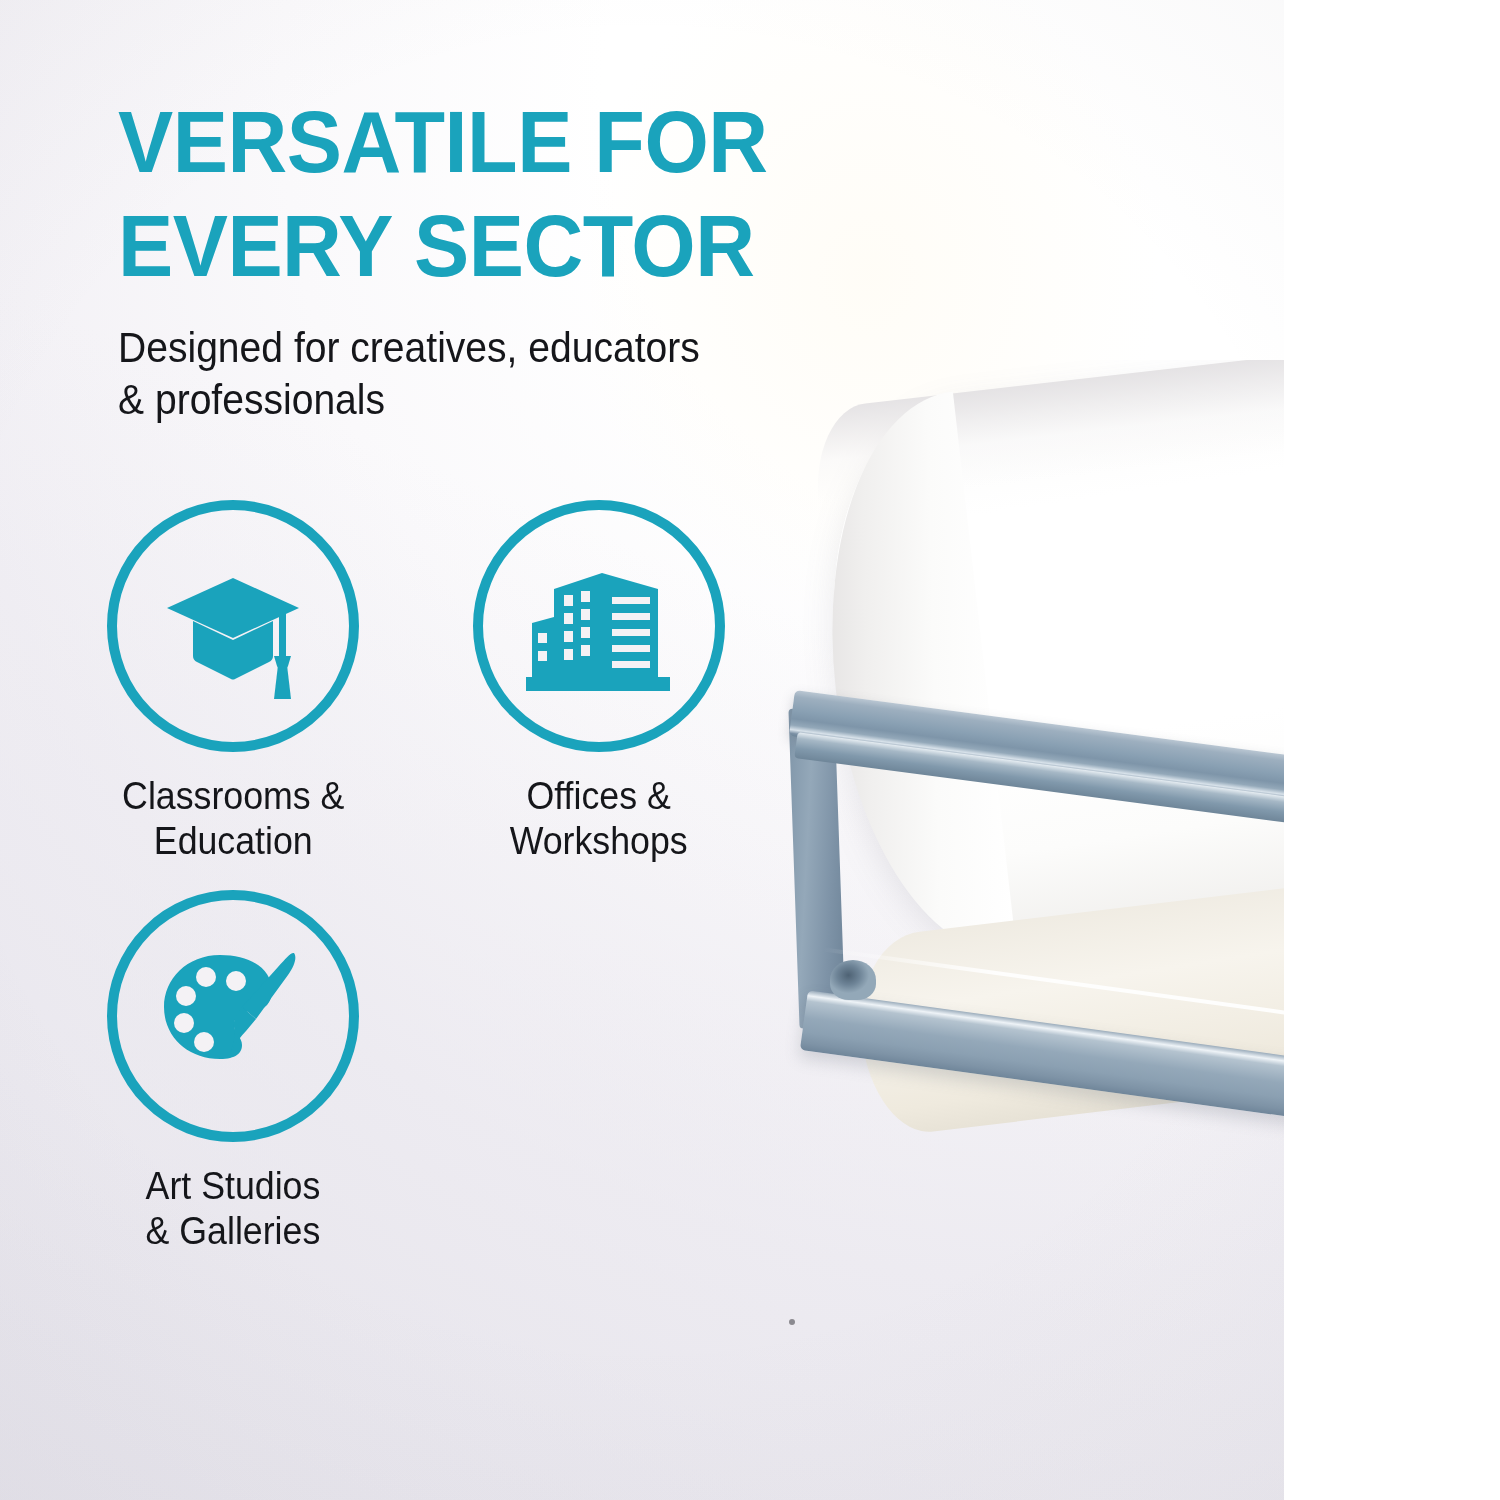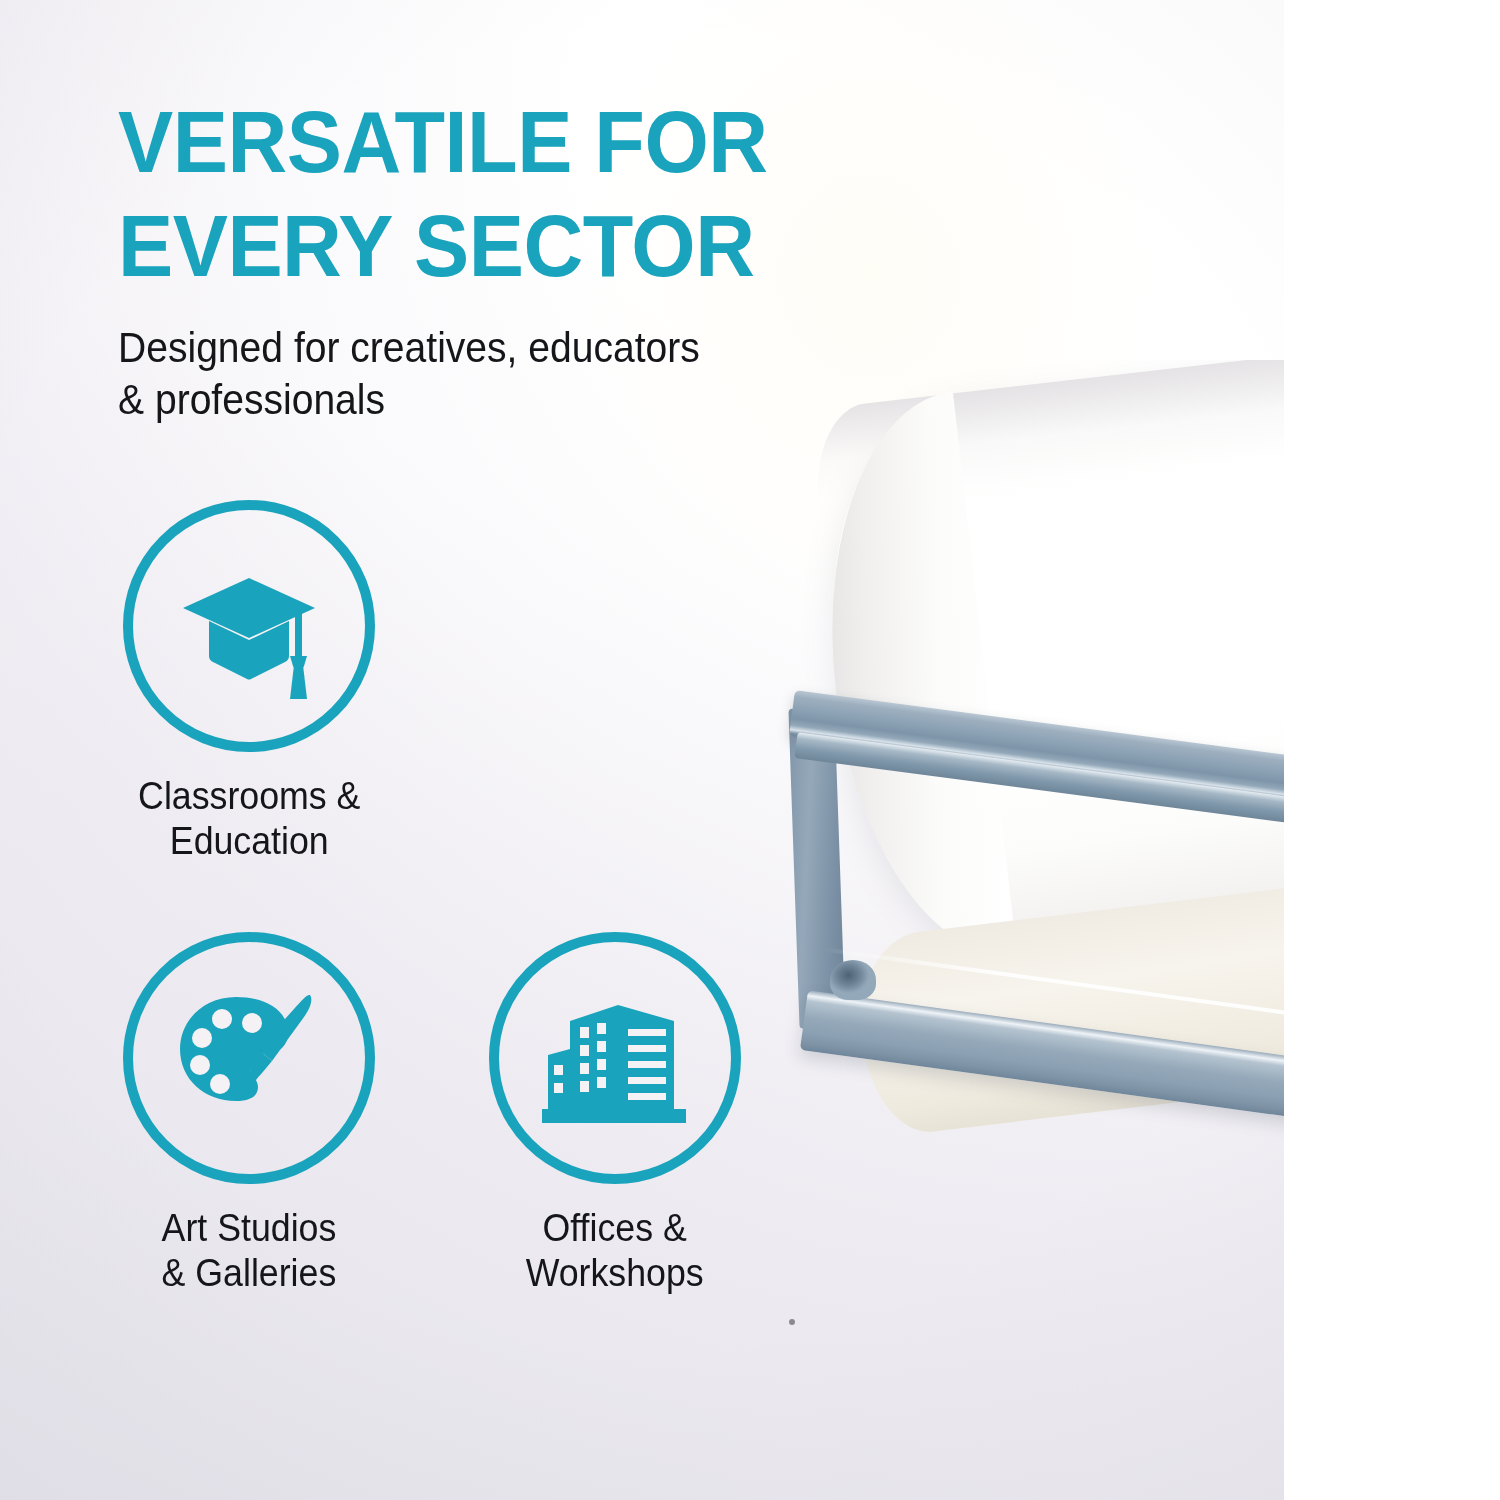--- a/index.html
+++ b/index.html
@@ -70,26 +70,26 @@
     line-height:52px;
     color:#15161a;
     transform:scaleX(.93);
     transform-origin:left top;
     white-space:nowrap;
   }
   .subhead span{ display:block; }
 
   
   .features{
-    position:absolute; left:120px; top:500px;
+    position:absolute; left:104px; top:500px;
     width:620px;
     display:grid;
     grid-template-columns:258px 108px 258px;
     grid-template-rows:auto auto;
-    row-gap:68px;
+    row-gap:26px;
   }
   .feature{ width:258px; display:flex; flex-direction:column; align-items:center; }
   .feature.c1{ grid-column:1; }
   .feature.c2{ grid-column:3; }
 
   .ring{
     width:252px; height:252px;
     border:10px solid #1AA3BC;
     border-radius:50%;
     display:flex; align-items:center; justify-content:center;
@@ -285,50 +285,20 @@
           </svg>
         </span>
       </div>
       <div class="flabel">
         <span>Classrooms &amp;</span>
         <span>Education</span>
       </div>
     </div>
 
 
-    <div class="feature c1">
-      <div class="ring">
-        <span>
-          <svg width="150" height="150" viewBox="0 0 150 150" fill="#1AA3BC">
-
-            <path d="M62 14 C29 14 6 38 6 66 C6 96 30 118 62 118
-                     C78 118 84 112 84 104 C84 96 76 92 76 84
-                     C76 75 84 70 94 70 C106 70 114 62 114 50
-                     C114 28 93 14 62 14 Z"></path>
-
-            <g fill="#f4f2f5">
-              <circle cx="48" cy="36" r="10"></circle>
-              <circle cx="78" cy="40" r="10"></circle>
-              <circle cx="28" cy="55" r="10"></circle>
-              <circle cx="26" cy="82" r="10"></circle>
-              <circle cx="46" cy="101" r="10"></circle>
-            </g>
-
-            <path d="M136 12 C139 16 137 24 130 34 L98 78 L84 66 L120 26 C128 17 133 11 136 12 Z"></path>
-
-            <path d="M84 66 L98 78 L88 90 Q80 98 72 112 Q78 96 76 86 Q74 78 84 66 Z"></path>
-          </svg>
-        </span>
-      </div>
-      <div class="flabel">
-        <span>Art Studios</span>
-        <span>&amp; Galleries</span>
-      </div>
-    </div>
-
     <div class="feature c2">
       <div class="ring">
         <span>
           <svg width="150" height="150" viewBox="0 0 150 150" fill="#1AA3BC">
 
             <path d="M78 22 L134 38 L134 126 L78 126 Z"></path>
             <g fill="#f4f2f5">
               <rect x="88" y="46" width="38" height="7"></rect>
               <rect x="88" y="62" width="38" height="7"></rect>
               <rect x="88" y="78" width="38" height="7"></rect>
@@ -357,16 +327,46 @@
             <rect x="2" y="126" width="144" height="14"></rect>
           </svg>
         </span>
       </div>
       <div class="flabel">
         <span>Offices &amp;</span>
         <span>Workshops</span>
       </div>
     </div>
 
+    <div class="feature c1">
+      <div class="ring">
+        <span>
+          <svg width="150" height="150" viewBox="0 0 150 150" fill="#1AA3BC">
+
+            <path d="M62 14 C29 14 6 38 6 66 C6 96 30 118 62 118
+                     C78 118 84 112 84 104 C84 96 76 92 76 84
+                     C76 75 84 70 94 70 C106 70 114 62 114 50
+                     C114 28 93 14 62 14 Z"></path>
+
+            <g fill="#f4f2f5">
+              <circle cx="48" cy="36" r="10"></circle>
+              <circle cx="78" cy="40" r="10"></circle>
+              <circle cx="28" cy="55" r="10"></circle>
+              <circle cx="26" cy="82" r="10"></circle>
+              <circle cx="46" cy="101" r="10"></circle>
+            </g>
+
+            <path d="M136 12 C139 16 137 24 130 34 L98 78 L84 66 L120 26 C128 17 133 11 136 12 Z"></path>
+
+            <path d="M84 66 L98 78 L88 90 Q80 98 72 112 Q78 96 76 86 Q74 78 84 66 Z"></path>
+          </svg>
+        </span>
+      </div>
+      <div class="flabel">
+        <span>Art Studios</span>
+        <span>&amp; Galleries</span>
+      </div>
+    </div>
+
   </div>
 
   <div class="speck"></div>
 </div>
 
 </body></html>

